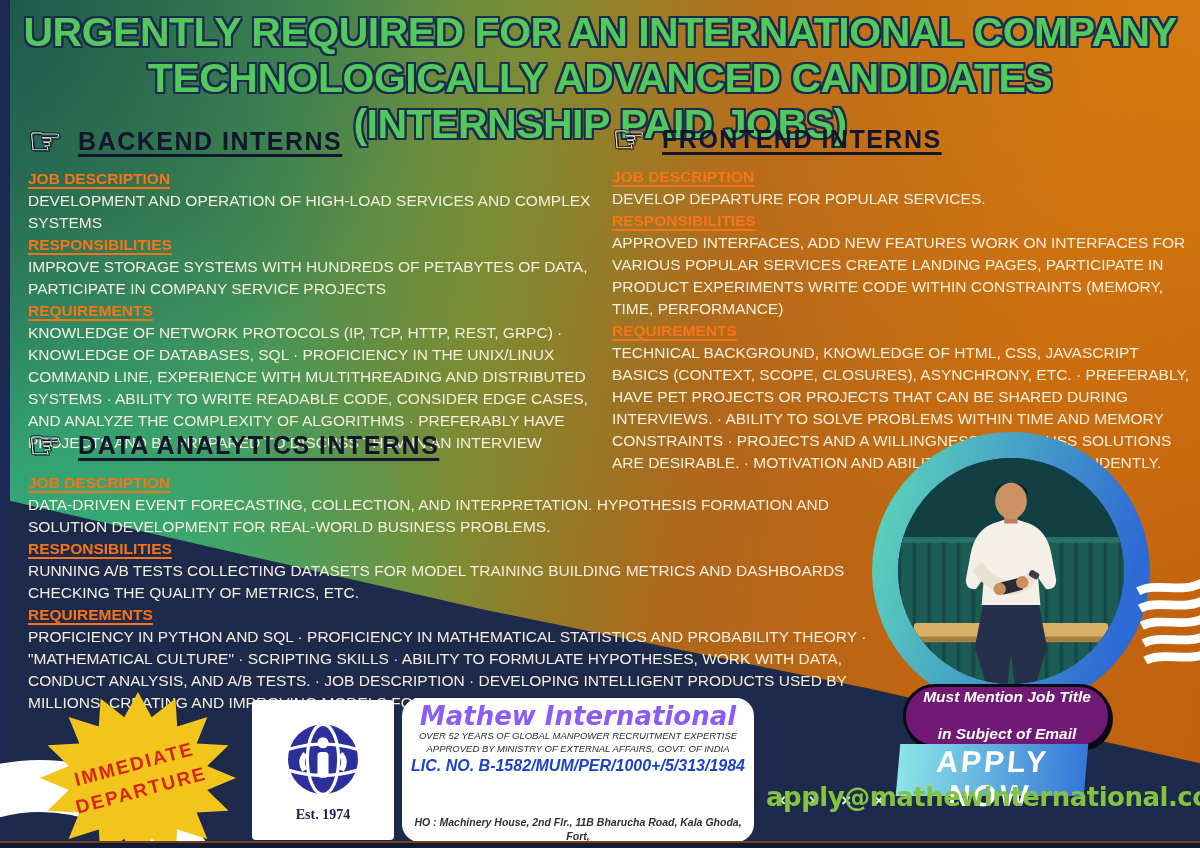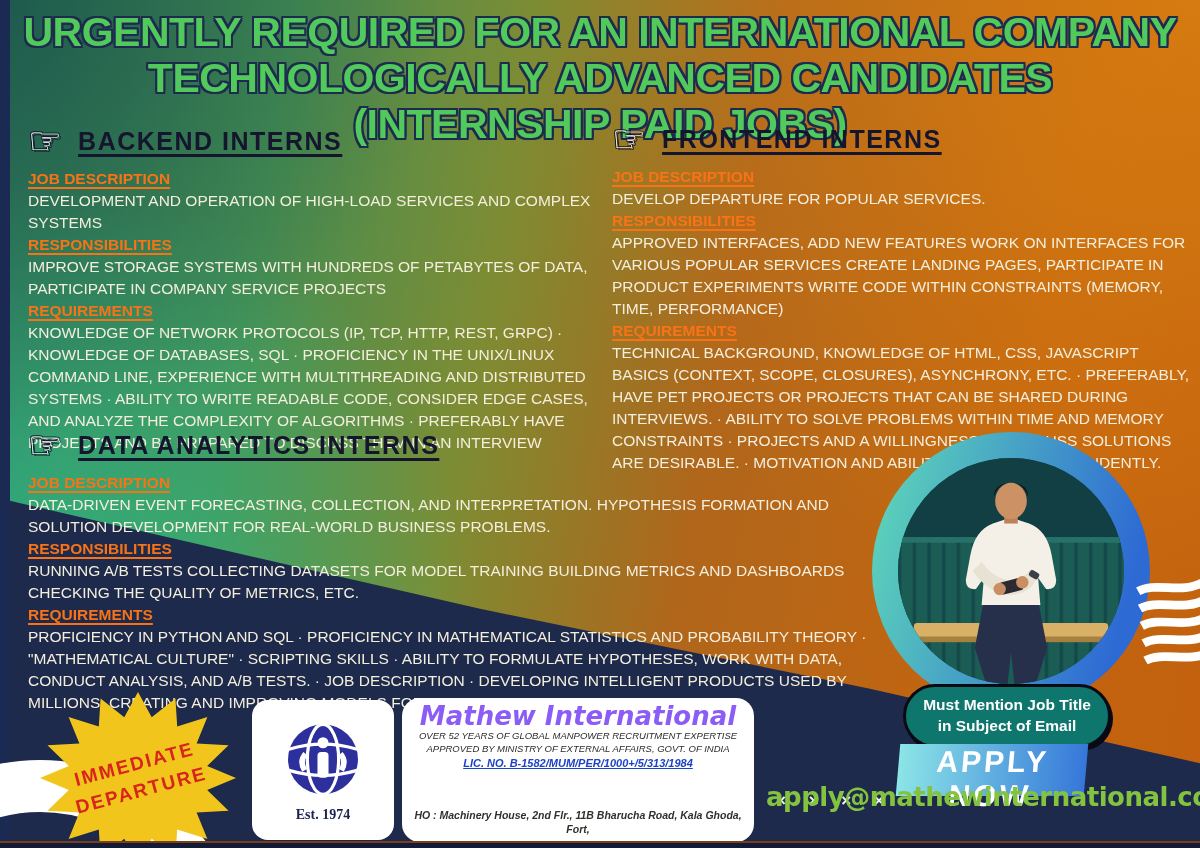--- a/index.html
+++ b/index.html
@@ -52,37 +52,37 @@
       clip-path:polygon(50% 0%,57% 14.7%,69.1% 3.8%,70% 20.1%,85.4% 14.6%,79.9% 30%,96.2% 30.9%,85.3% 43%,
                         100% 50%,85.3% 57%,96.2% 69.1%,79.9% 70%,85.4% 85.4%,70% 79.9%,69.1% 96.2%,57% 85.3%,
                         50% 100%,43% 85.3%,30.9% 96.2%,30% 79.9%,14.6% 85.4%,20.1% 70%,3.8% 69.1%,14.7% 57%,
                         0% 50%,14.7% 43%,3.8% 30.9%,20.1% 30%,14.6% 14.6%,30% 20.1%,30.9% 3.8%,43% 14.7%);}
   .star-text{position:absolute;inset:0;display:flex;flex-direction:column;align-items:center;justify-content:center;
       transform:rotate(-15deg);color:#d8251c;font-weight:800;font-size:19px;letter-spacing:2px;line-height:1.4;}
   .x-marks{position:absolute;left:776px;top:743px;color:#f3f3f3;font-weight:700;font-size:17px;
       line-height:23px;letter-spacing:9px;white-space:pre;}
 
   
-  .logo-card{position:absolute;left:252px;top:700px;width:142px;height:140px;background:#fff;border-radius:16px;
+  .logo-card{position:absolute;left:252px;top:700px;width:142px;height:140px;background:#fff;border-radius:4px;
       display:flex;flex-direction:column;align-items:center;justify-content:center;}
   .est{font-family:"Liberation Serif",serif;font-weight:700;color:#1c2250;font-size:14px;margin-top:-2px;}
   .info-card{position:absolute;left:402px;top:698px;width:352px;height:144px;background:#fff;border-radius:18px;
       text-align:center;padding-top:5px;box-sizing:border-box;}
   .company-name{color:#8b5cf6;font-weight:700;font-style:italic;font-size:26px;line-height:1.05;
       font-family:"DejaVu Sans",sans-serif;}
   .tagline{font-size:9.5px;font-style:italic;font-weight:400;color:#2b2b2b;line-height:1.35;}
-  .license{font-size:11px;font-style:italic;font-weight:700;color:#1c43c6;line-height:1.3;text-decoration:underline;}
+  .license{font-size:16px;font-style:italic;font-weight:700;color:#1c43c6;line-height:1.3;}
   .addr{font-size:10.5px;font-style:italic;font-weight:700;color:#33302b;line-height:1.35;margin-top:38px;}
   .contact{font-size:10.5px;font-style:italic;font-weight:700;color:#3a3630;line-height:1.4;margin-top:8px;}
 
   
-  .note-pill{position:absolute;left:903px;top:684px;width:208px;height:64px;background:#0f766e;
+  .note-pill{position:absolute;left:903px;top:684px;width:208px;height:64px;background:#701a75;
       border:3px solid #0a0a14;border-radius:32px;box-shadow:2px 3px 0 #0a0a14;box-sizing:border-box;
-      display:flex;flex-direction:column;align-items:center;justify-content:center;
-      color:#fff;font-weight:700;font-size:15.5px;line-height:1.35;}
+      display:flex;flex-direction:column;align-items:center;justify-content:space-between;
+      color:#fff;font-weight:700;font-size:15.5px;line-height:1.35;font-style:italic;}
   .apply-btn{position:absolute;left:898px;top:744px;width:188px;height:52px;border:none;cursor:pointer;
       background:linear-gradient(90deg,#8ce5e7,#3577d9);transform:skewX(-5deg);
       color:#fff;font-size:30px;letter-spacing:3px;font-weight:700;font-family:"Liberation Sans",sans-serif;}
   .email{position:absolute;left:766px;top:782px;width:440px;color:#84c340;font-weight:700;font-size:26px;
       font-family:"DejaVu Sans",sans-serif;letter-spacing:-.5px;}
 </style>
 </head>
 <body>
 
 <div class="canvas">

